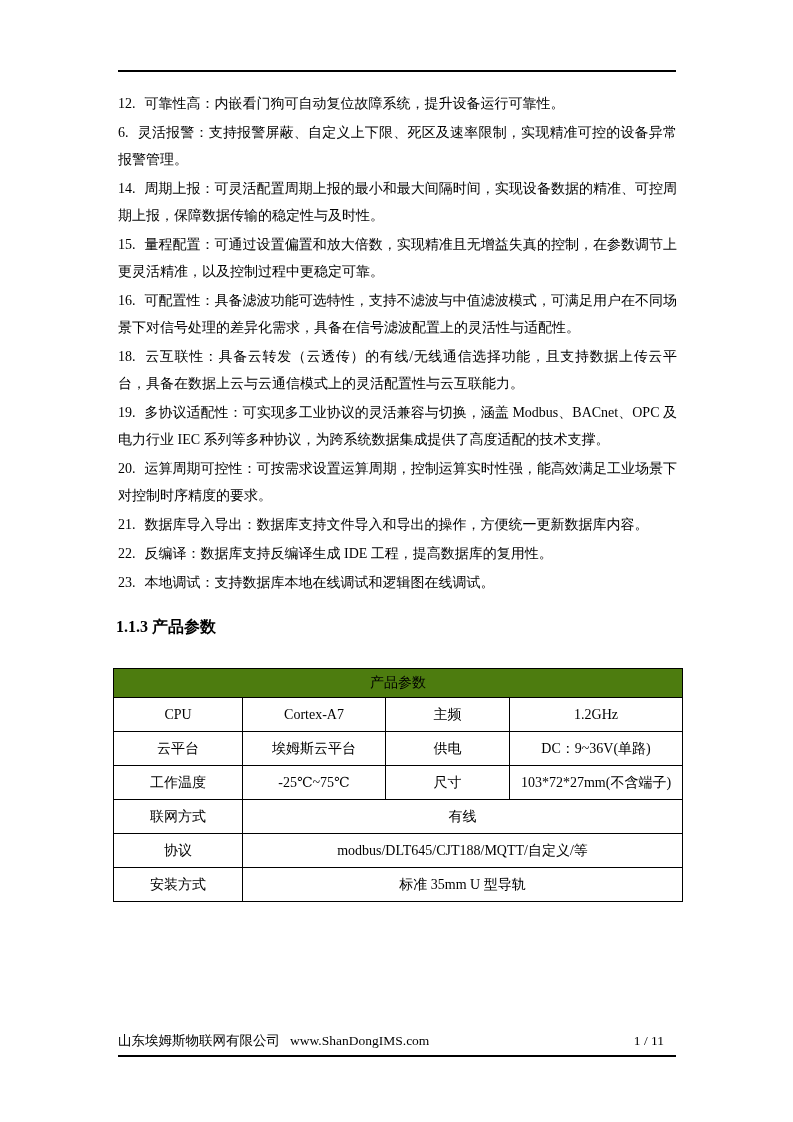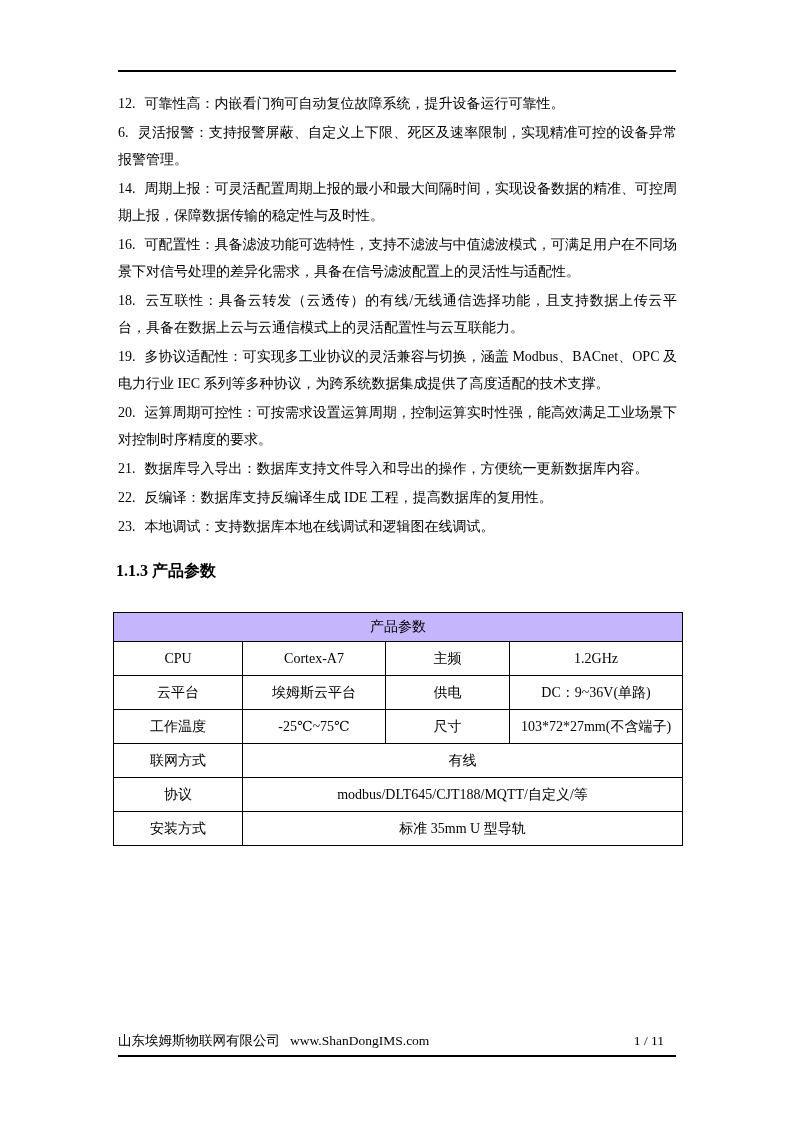--- a/index.html
+++ b/index.html
@@ -81,40 +81,41 @@
 
 <div class="page">
 
   <div class="header-rule"></div>
 
   <div class="content">
 
     <p class="item"><span class="num">12.</span><span>可靠性高：内嵌看门狗可自动复位故障系统，提升设备运行可靠性。</span></p>
     <p class="item"><span class="num">6.</span><span>灵活报警：支持报警屏蔽、自定义上下限、死区及速率限制，实现精准可控的设备异常报警管理。</span></p>
     <p class="item"><span class="num">14.</span><span>周期上报：可灵活配置周期上报的最小和最大间隔时间，实现设备数据的精准、可控周期上报，保障数据传输的稳定性与及时性。</span></p>
+    <p class="item"><span class="num">15.</span><span>量程配置：可通过设置偏置和放大倍数，实现精准且无增益失真的控制，在参数调节上更灵活精准，以及控制过程中更稳定可靠。</span></p>
     <p class="item"><span class="num">16.</span><span>可配置性：具备滤波功能可选特性，支持不滤波与中值滤波模式，可满足用户在不同场景下对信号处理的差异化需求，具备在信号滤波配置上的灵活性与适配性。</span></p>
     <p class="item"><span class="num">18.</span><span>云互联性：具备云转发（云透传）的有线/无线通信选择功能，且支持数据上传云平台，具备在数据上云与云通信模式上的灵活配置性与云互联能力。</span></p>
     <p class="item"><span class="num">19.</span><span>多协议适配性：可实现多工业协议的灵活兼容与切换，涵盖 Modbus、BACnet、OPC 及电力行业 IEC 系列等多种协议，为跨系统数据集成提供了高度适配的技术支撑。</span></p>
     <p class="item"><span class="num">20.</span><span>运算周期可控性：可按需求设置运算周期，控制运算实时性强，能高效满足工业场景下对控制时序精度的要求。</span></p>
     <p class="item"><span class="num">21.</span><span>数据库导入导出：数据库支持文件导入和导出的操作，方便统一更新数据库内容。</span></p>
     <p class="item"><span class="num">22.</span><span>反编译：数据库支持反编译生成 IDE 工程，提高数据库的复用性。</span></p>
     <p class="item"><span class="num">23.</span><span>本地调试：支持数据库本地在线调试和逻辑图在线调试。</span></p>
 
     <h2 class="section-heading">1.1.3 产品参数</h2>
 
     <table class="spec">
       <colgroup>
         <col style="width:129px">
         <col style="width:143px">
         <col style="width:124px">
         <col style="width:173px">
       </colgroup>
       <tbody>
         <tr class="thead">
-          <td colspan="4" id="table-title-cell" style="background: #c4b5fd; font-family: Liberation Mono, monospace;">产品参数</td>
+          <td colspan="4" id="table-title-cell" style="background: #4d7c0f; font-family: Liberation Mono, monospace;">产品参数</td>
         </tr>
         <tr class="row">
           <td>CPU</td>
           <td>Cortex-A7</td>
           <td>主频</td>
           <td>1.2GHz</td>
         </tr>
         <tr class="row">
           <td>云平台</td>
           <td>埃姆斯云平台</td>

